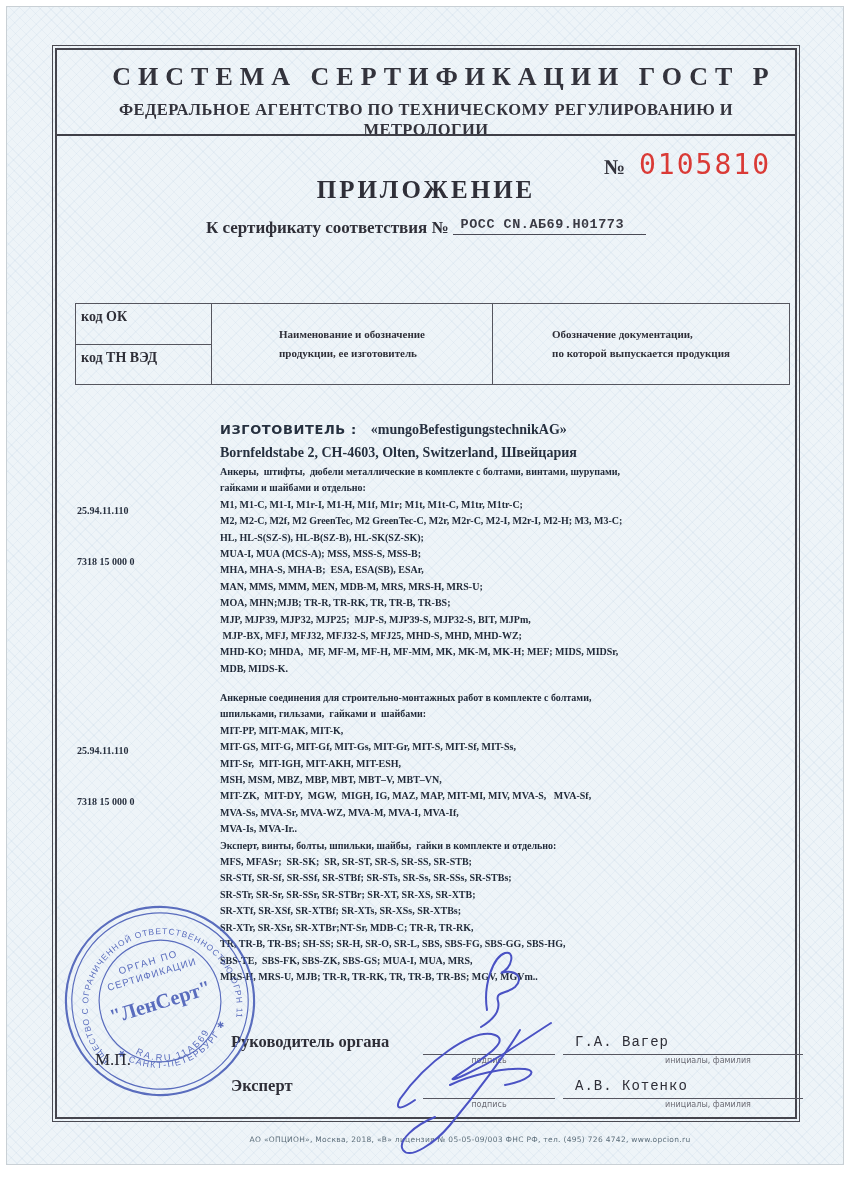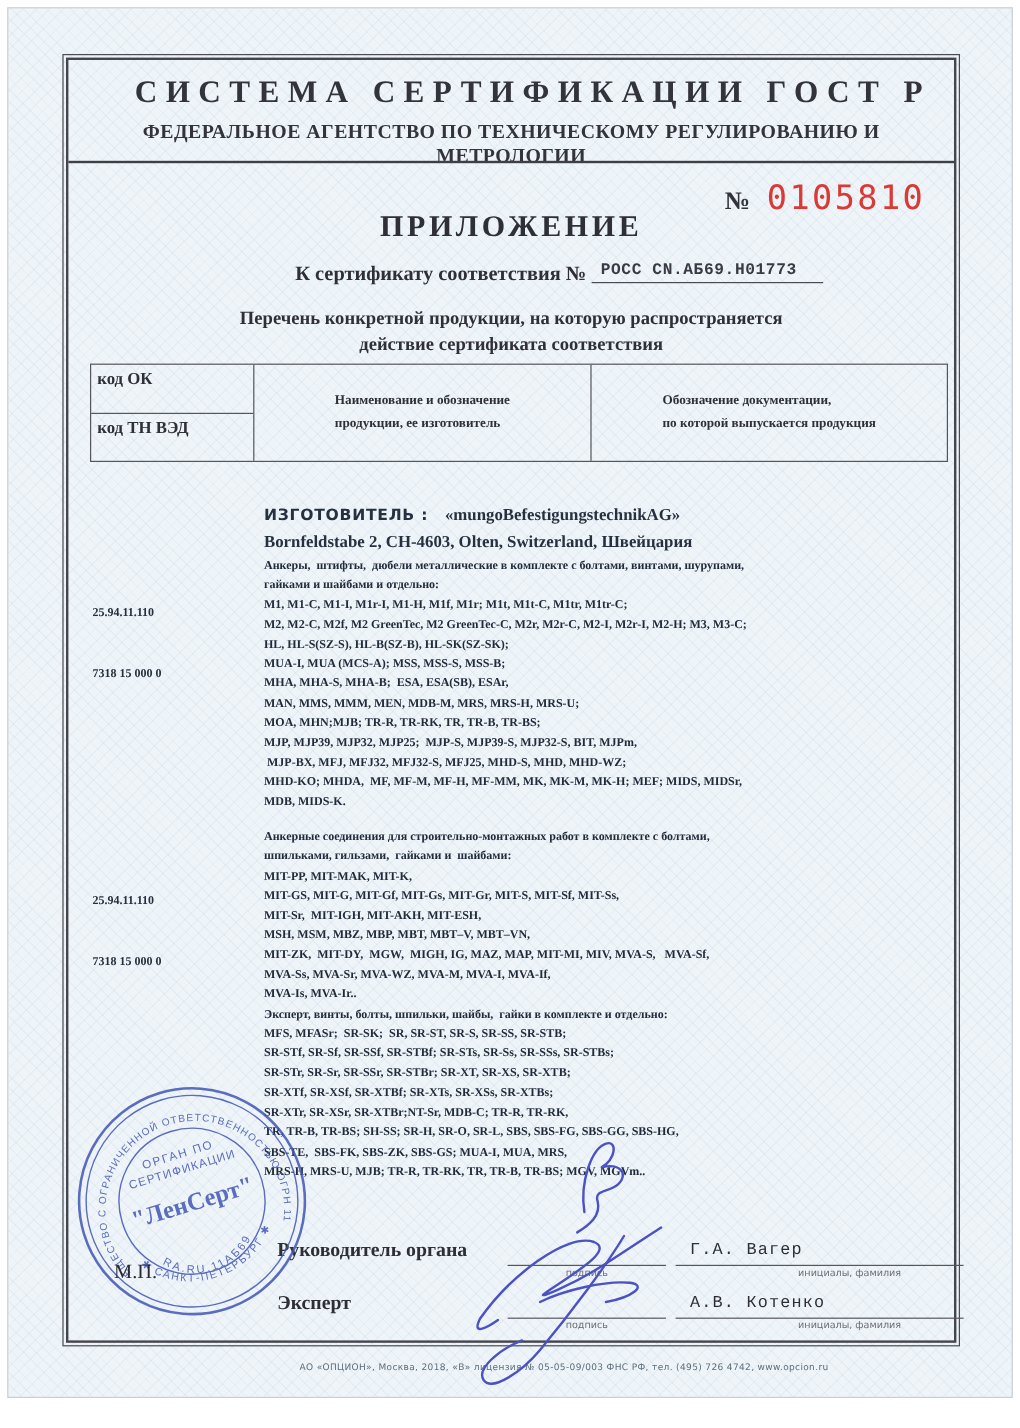--- a/index.html
+++ b/index.html
@@ -39,21 +39,21 @@
   .number-label{font-size:21px;font-weight:bold;color:#33333c;}
   .number-value{
     font-family:"DejaVu Sans Mono", monospace;font-size:28px;font-weight:500;
     color:#da3a36;letter-spacing:2px;
   }
   .doc-title{
     position:absolute;top:126px;left:0;width:100%;text-align:center;
     font-size:25px;font-weight:bold;letter-spacing:3px;color:#2f2f38;
   }
   .cert-line{
-    position:absolute;top:168px;left:0;width:100%;text-align:center;color:#2f2f38;padding-left:40px;
+    position:absolute;top:168px;left:0;width:100%;text-align:center;color:#2f2f38;
   }
   .cert-label{font-size:17px;font-weight:bold;}
   .cert-value{
     display:inline-block;font-family:"Liberation Mono", monospace;
     font-size:13.5px;font-weight:600;letter-spacing:.5px;color:#3a3a44;
     border-bottom:1.5px solid #4a4a55;padding:0 22px 2px 8px;
     transform:translateY(-5px);
   }
   .subtitle{
     position:absolute;top:205px;left:0;width:100%;text-align:center;
@@ -132,22 +132,20 @@
         <span class="number-value">0105810</span>
       </div>
 
       <div class="doc-title">ПРИЛОЖЕНИЕ</div>
 
       <div class="cert-line">
         <span class="cert-label">К сертификату соответствия №</span>
         <span class="cert-value">РОСС CN.АБ69.H01773</span>
       </div>
 
-      <div class="subtitle">Перечень конкретной продукции,  на которую распространяется
-действие сертификата соответствия</div>
 
       <div class="hdr-table">
         <div class="c1">
           <div class="cell top">код ОК</div>
           <div class="cell">код ТН ВЭД</div>
         </div>
         <div class="c2">Наименование и обозначение
 продукции, ее изготовитель</div>
         <div class="c3">Обозначение документации,
 по которой выпускается продукция</div>

